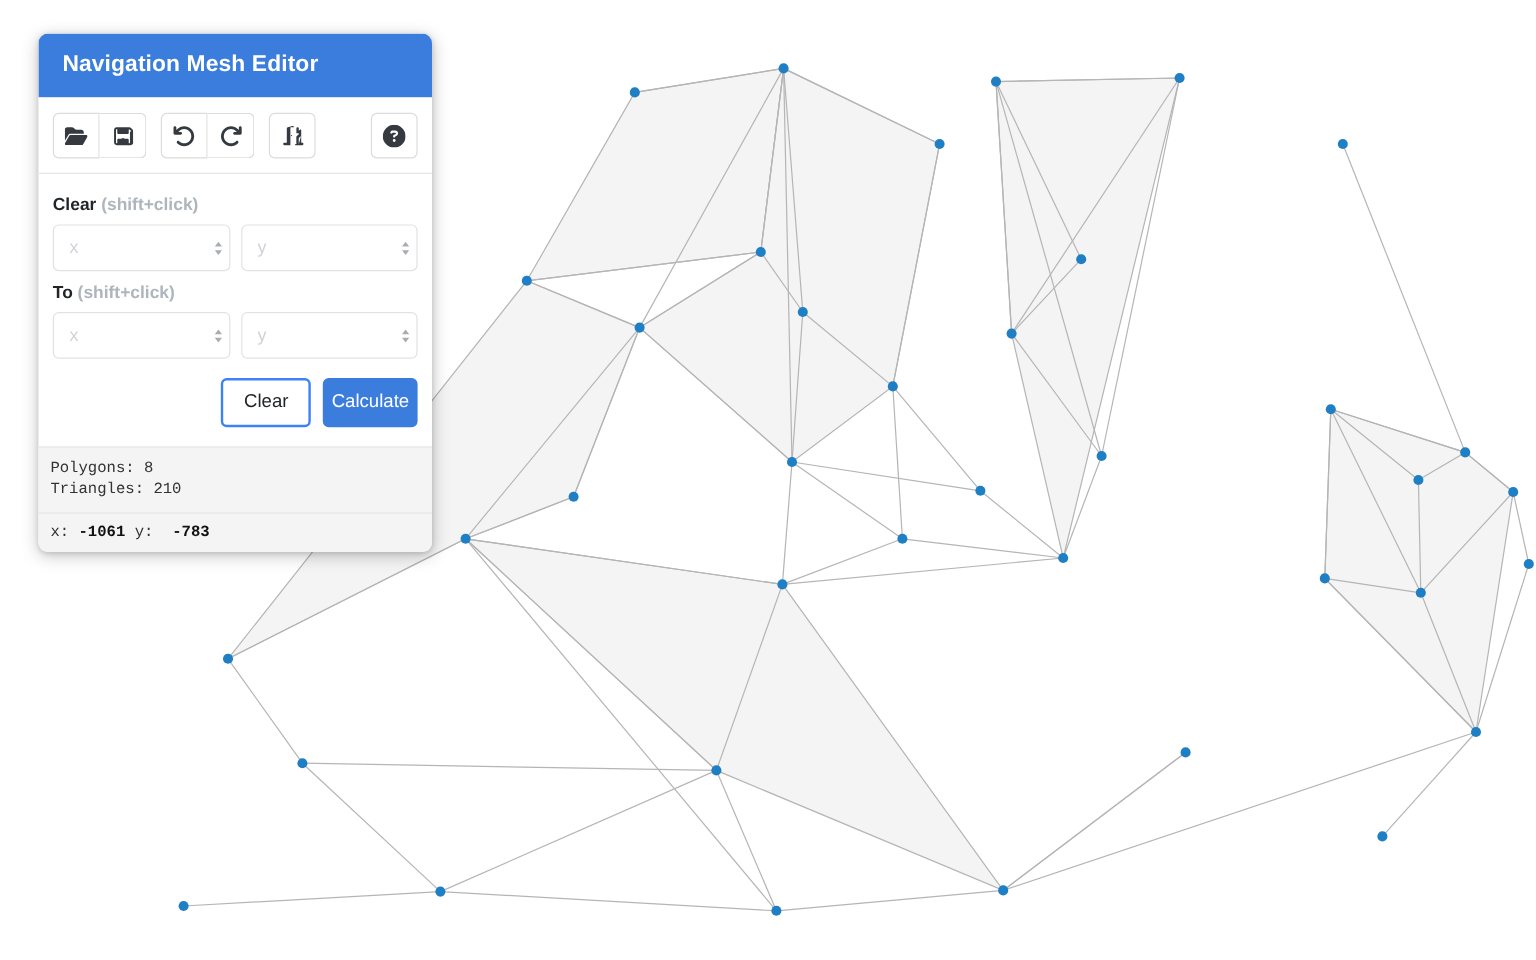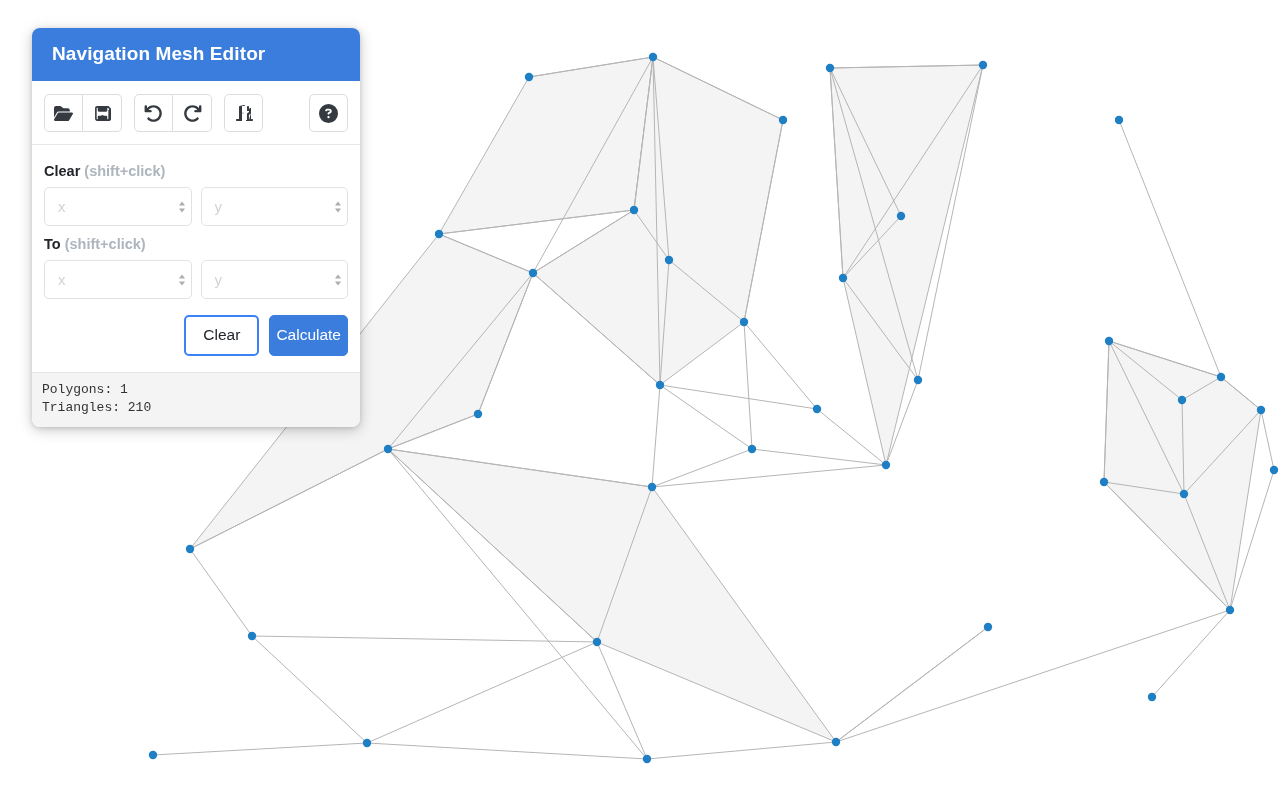--- a/index.html
+++ b/index.html
@@ -387,19 +387,20 @@
 
       <div class="actions">
         <button class="btn btn-clear">Clear</button>
         <button class="btn btn-calculate">Calculate</button>
       </div>
 
     </div>
 
     <div class="status">
       <div class="status-stats">
-        <div>Polygons: 1</div>
+        <div>Polygons: 8</div>
         <div>Triangles: 210</div>
       </div>
+      <div class="status-coords"><span class="k">x:</span> <b>-1061</b> <span class="k">y:</span>  <b>-783</b></div>
     </div>
 
   </div>
 </div>
 
 </body></html>

